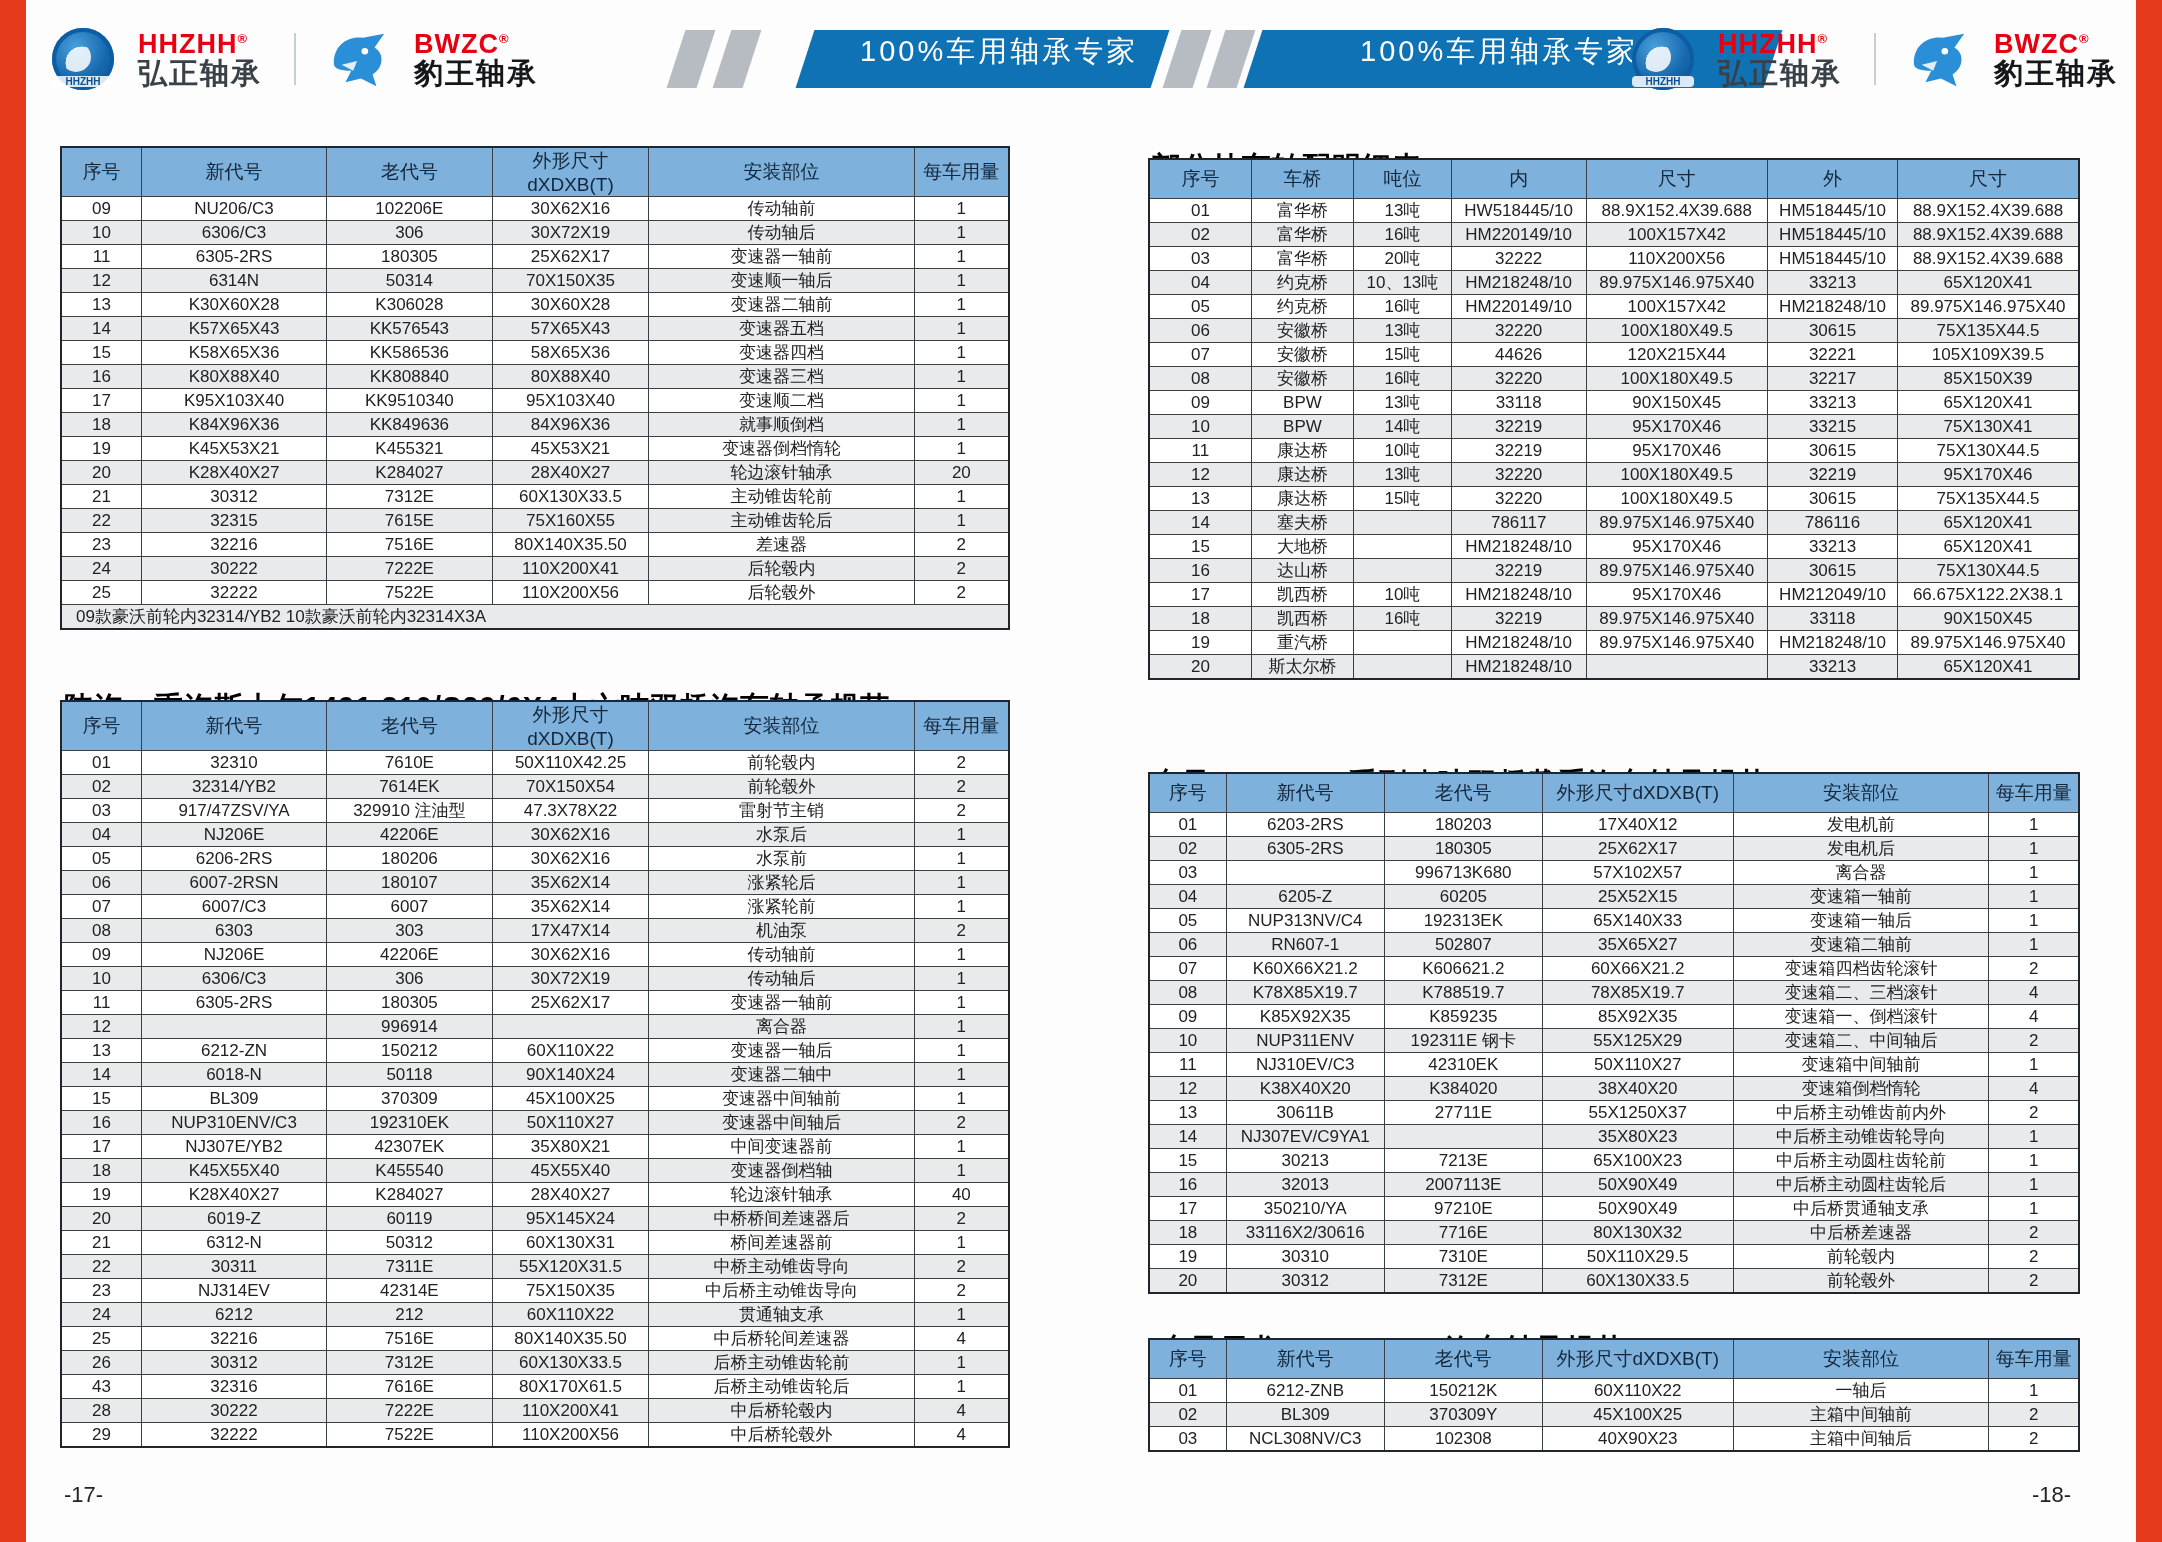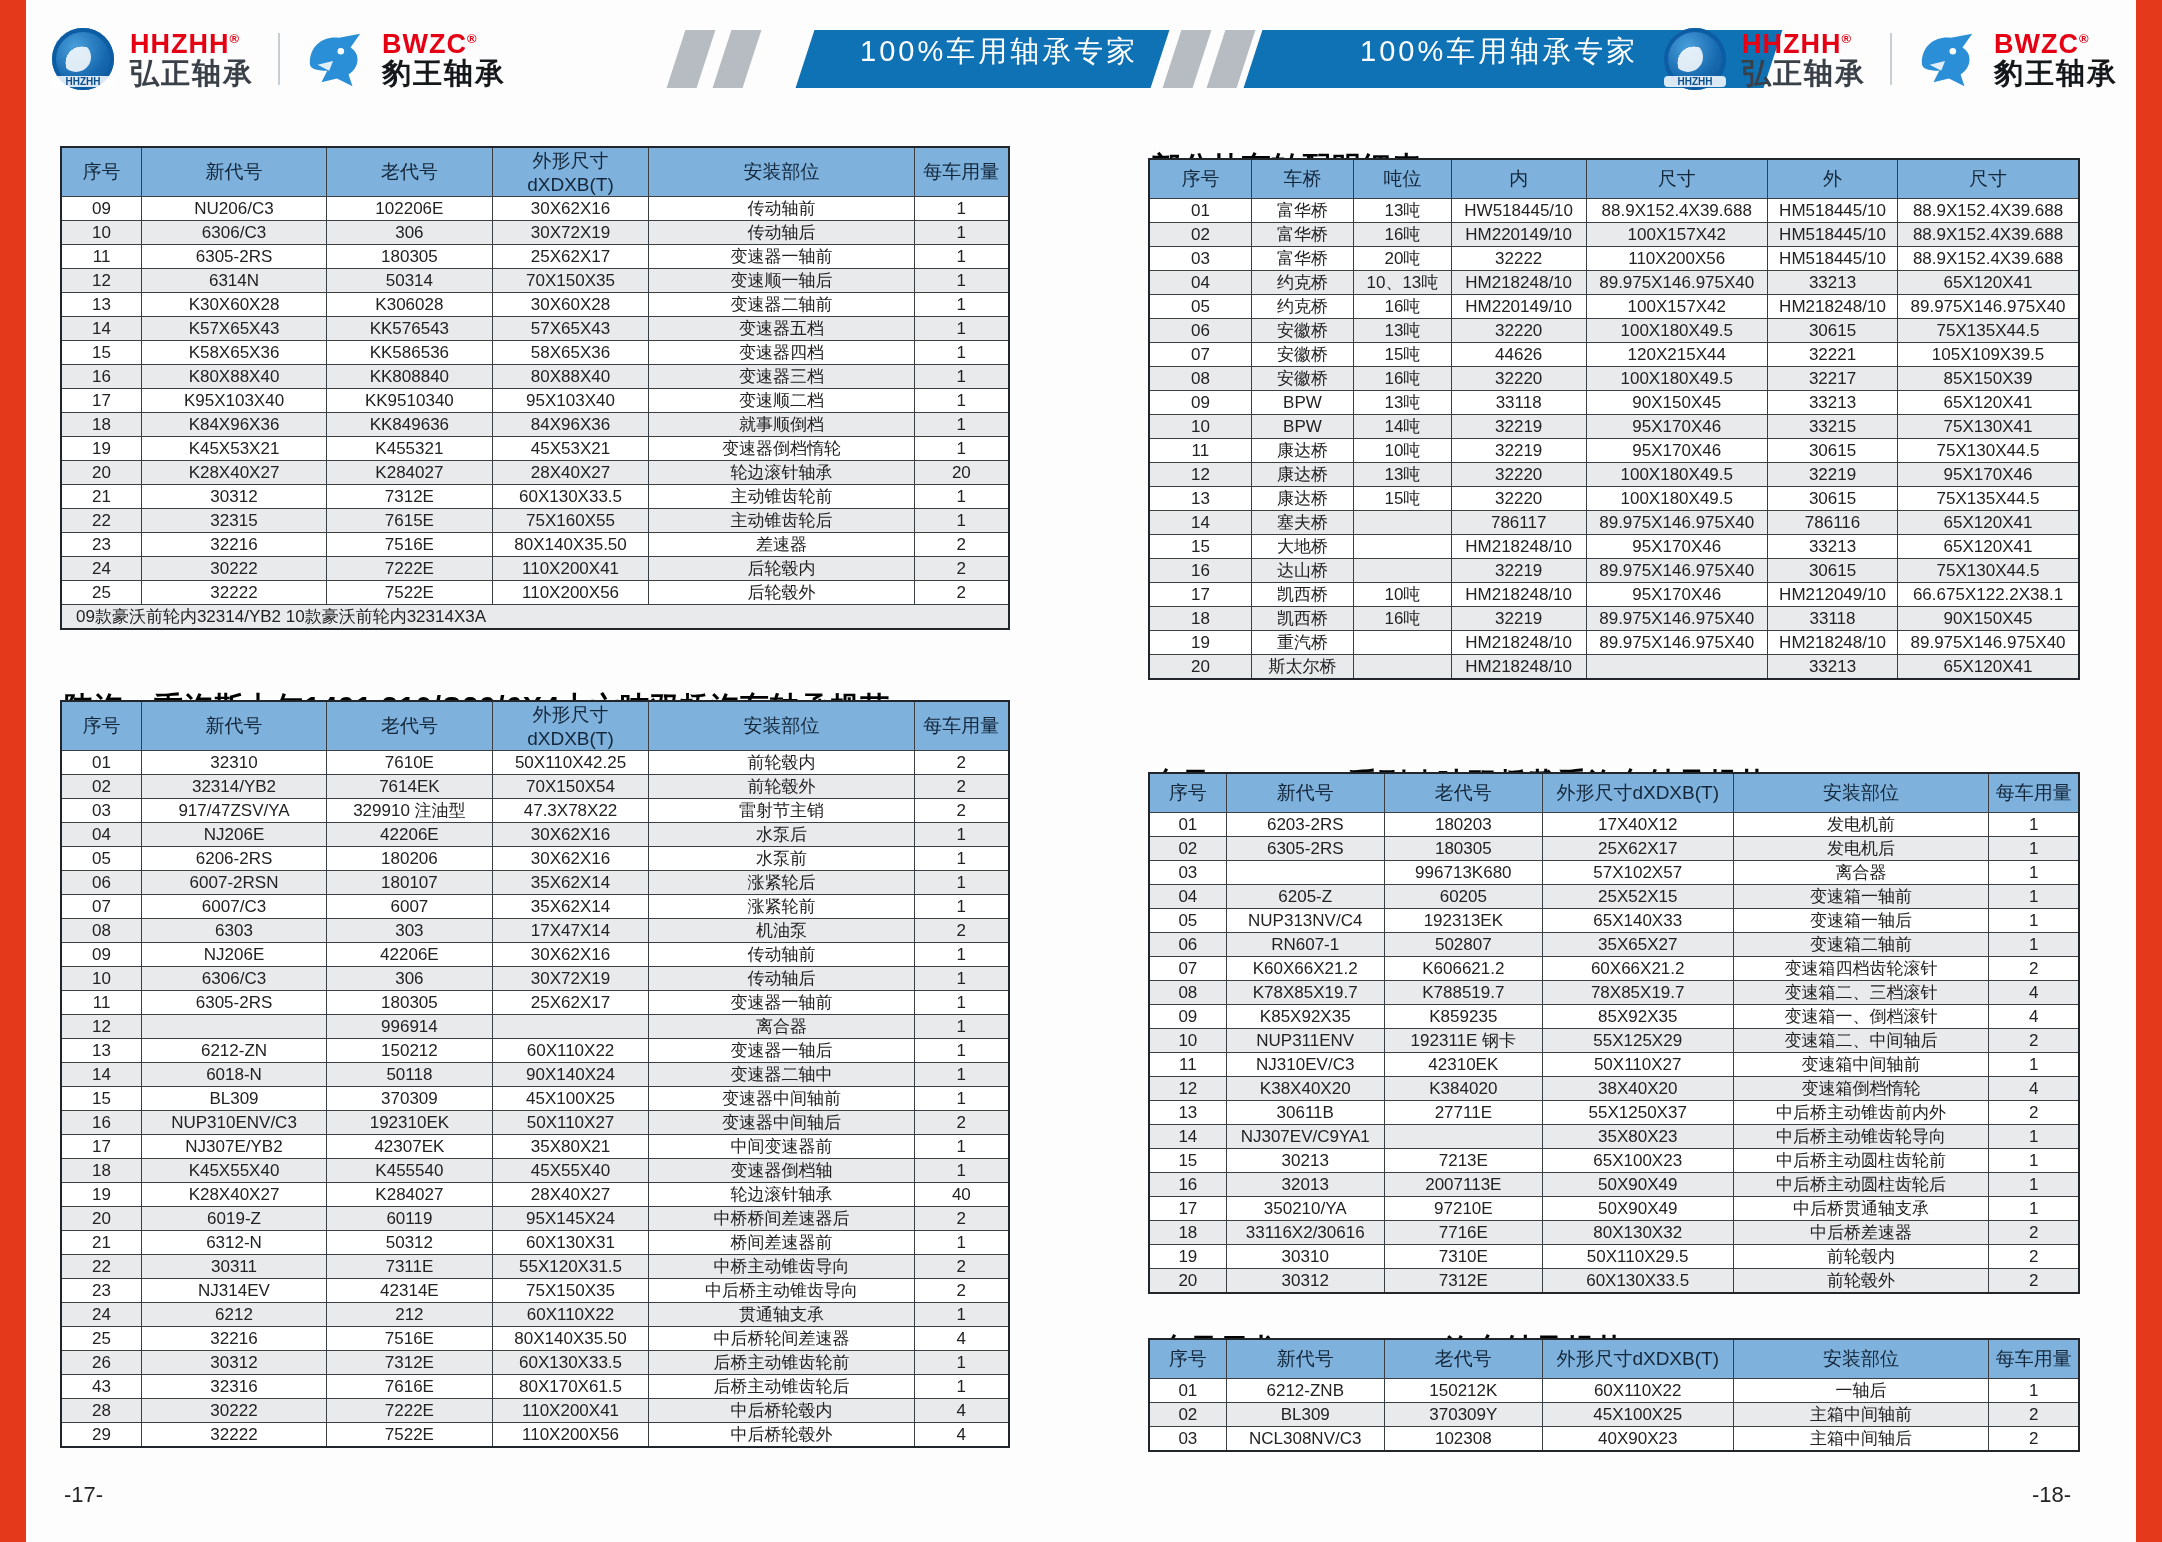--- a/index.html
+++ b/index.html
@@ -2,21 +2,21 @@
 <html><head>
 <meta charset="utf-8">
 <style>
   html,body{margin:0;padding:0;background:#888;}
   #page{position:relative;width:2162px;height:1542px;background:#fdfdfd;overflow:hidden;
         font-family:"Liberation Sans","DejaVu Sans",sans-serif;color:#1a1a1a;}
   .red-bar{position:absolute;top:0;width:26px;height:1542px;background:#e5391b;}
   .red-bar.left{left:0;} .red-bar.right{right:0;}
 
   
-  .logo-group{position:absolute;top:26px;height:66px;display:flex;align-items:center;gap:16px;}
+  .logo-group{position:absolute;top:26px;height:66px;display:flex;align-items:center;gap:24px;}
   .logo-group.lg-left{left:52px;} .logo-group.lg-right{right:44px;}
   .swirl{width:62px;height:62px;border-radius:50%;position:relative;flex:0 0 auto;
          background:radial-gradient(circle at 38% 32%,#4aa0dc 0%,#1668ae 55%,#0c4f8d 100%);
          box-shadow:inset 0 0 0 4px #0d5da5;}
   .swirl:before{content:"";position:absolute;left:9px;top:14px;width:30px;height:30px;border-radius:50%;
          background:radial-gradient(circle at 70% 70%,#fff 0%,#fff 55%,transparent 56%);opacity:.85;}
   .swirl:after{content:"HHZHH";position:absolute;left:0;right:0;bottom:3px;text-align:center;
          font-size:10px;font-weight:bold;color:#0c4f8d;background:rgba(255,255,255,.85);border-radius:4px;}
   .leopard{width:62px;height:62px;flex:0 0 auto;}
   .logo-text{display:flex;flex-direction:column;line-height:1.05;}

